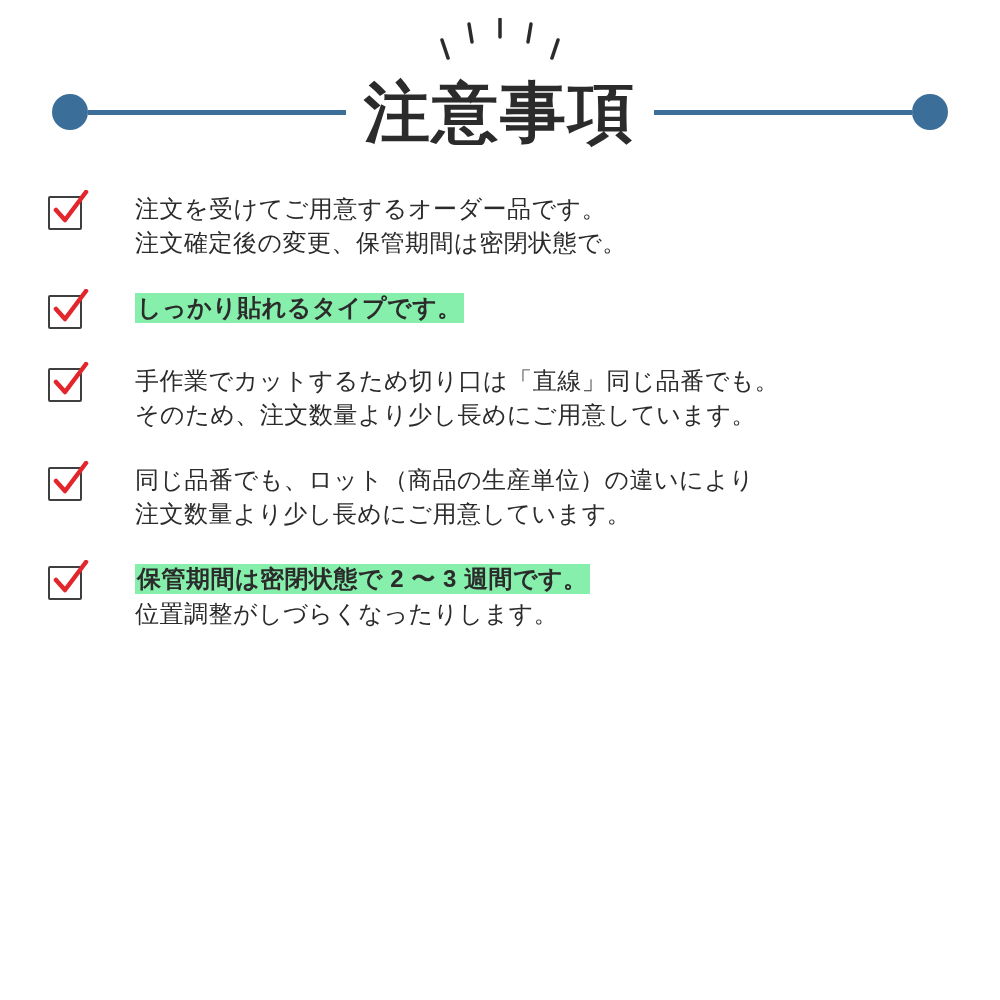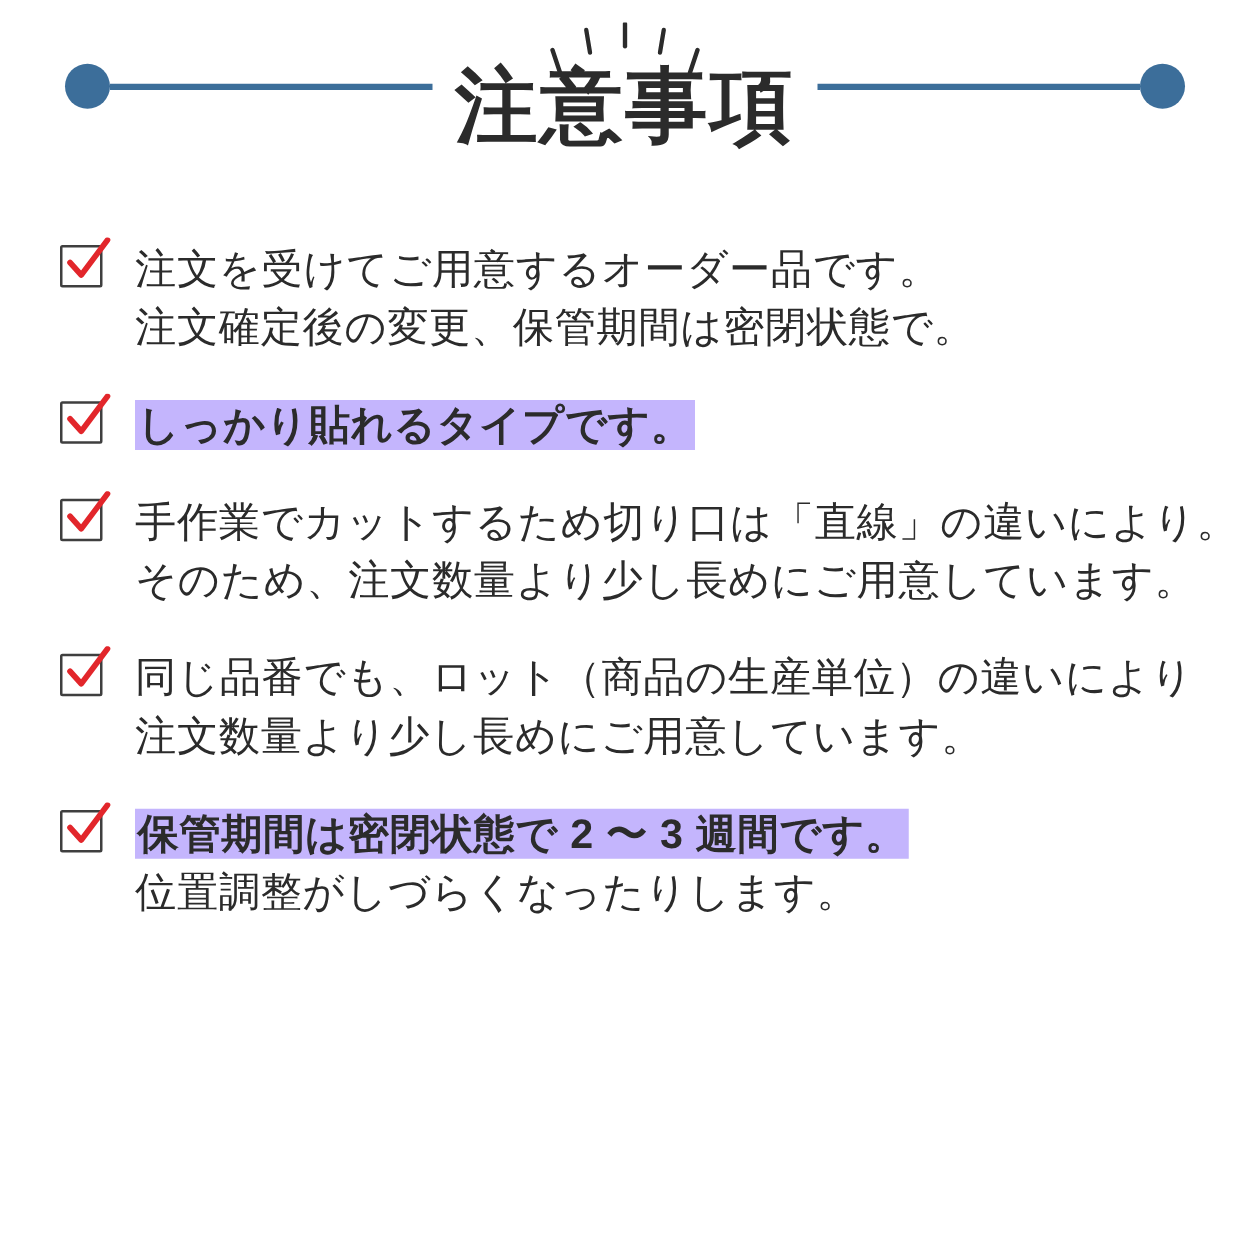--- a/index.html
+++ b/index.html
@@ -28,26 +28,26 @@
   }
   .sparkle {
     position: absolute;
     top: 18px;
     left: 440px;
     width: 120px;
     height: 50px;
   }
   .title-row {
     position: absolute;
-    top: 51px;
+    top: 62px;
     left: 0;
     width: 1000px;
     height: 100px;
     display: flex;
-    align-items: flex-start;
+    align-items: center;
     justify-content: center;
   }
   .rule-wrap {
     display: flex;
     align-items: center;
     flex: 0 0 auto;
   }
   .dot {
     width: 36px;
     height: 36px;
@@ -105,28 +105,29 @@
     position: absolute;
     left: 2px;
     top: -6px;
     width: 40px;
     height: 40px;
   }
   .lines {
     flex: 1 1 auto;
   }
   .line {
-    font-size: 33px;
+    font-size: 24px;
     line-height: 1.42;
     color: #2b2b2b;
     letter-spacing: 0.5px;
     white-space: nowrap;
+    margin-left: 27px;
   }
   .line .hl {
-    background: #c4b5fd;
+    background: #86efac;
     padding: 1px 2px 2px 2px;
     box-decoration-break: clone;
     -webkit-box-decoration-break: clone;
   }
   .line.bold {
     font-weight: bold;
   }
 </style>
 </head>
 <body>
@@ -186,21 +187,21 @@
     </div>
 
     <div class="note">
       <div class="check">
         <span class="box"></span>
         <svg viewBox="0 0 40 40">
             <path d="M6 20 L15 30 L36 2" fill="none" stroke="#e2262b" stroke-width="4.5" stroke-linecap="round" stroke-linejoin="round"></path>
           </svg>
       </div>
       <div class="lines">
-        <div class="line"><span>手作業でカットするため切り口は「直線」の違いにより。</span></div>
+        <div class="line"><span>手作業でカットするため切り口は「直線」同じ品番でも。</span></div>
         <div class="line"><span>そのため、注文数量より少し長めにご用意しています。</span></div>
       </div>
     </div>
 
     <div class="note">
       <div class="check">
         <span class="box"></span>
         <svg viewBox="0 0 40 40">
             <path d="M6 20 L15 30 L36 2" fill="none" stroke="#e2262b" stroke-width="4.5" stroke-linecap="round" stroke-linejoin="round"></path>
           </svg>

